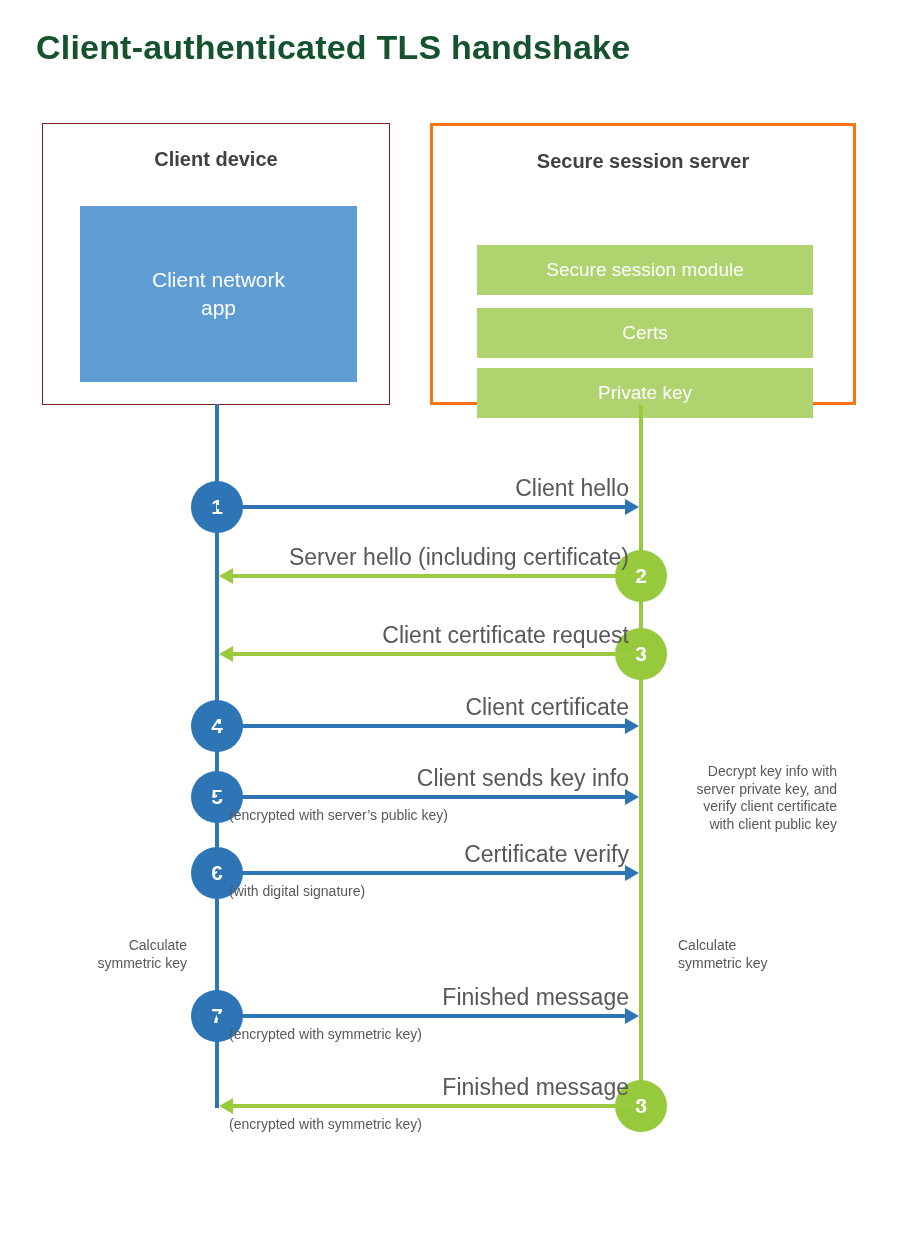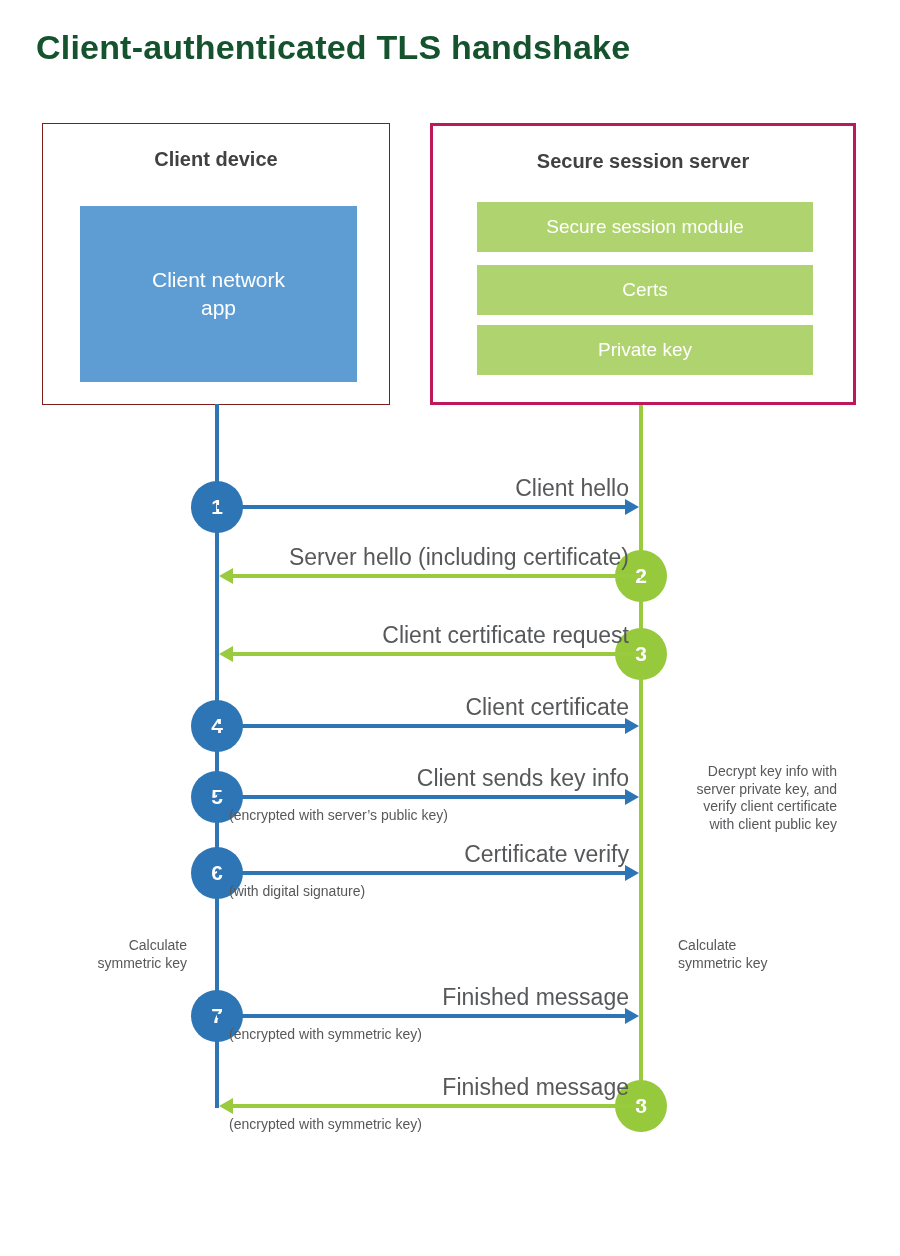--- a/index.html
+++ b/index.html
@@ -6,30 +6,30 @@
   #page{position:relative;width:900px;height:1256px;background:#fff;overflow:hidden;
         font-family:"Liberation Sans",sans-serif;}
 
   
   .page-title{position:absolute;left:36px;top:28px;font-size:34px;font-weight:700;
         color:#14532d;letter-spacing:.2px;}
 
   
   .actor-box{position:absolute;top:123px;height:282px;background:#fff;box-sizing:border-box;}
   .client-box{left:42px;width:348px;border:1px solid #7f1d1d;}
-  .server-box{left:430px;width:426px;border:3px solid #be185d;}
+  .server-box{left:430px;width:426px;border:3px solid #f97316;}
   .actor-title{margin-top:24px;text-align:center;font-size:20px;font-weight:bold;color:#414042;}
 
   .client-app{position:absolute;left:37px;top:76px;width:277px;height:176px;background:#5e9dd4;
         display:flex;align-items:center;justify-content:center;text-align:center;
         color:#fff;font-size:21px;line-height:1.35;white-space:pre-line;margin-top:6px;}
 
   .server-bar{position:absolute;left:44px;width:336px;height:50px;background:#afd46f;
         display:flex;align-items:center;justify-content:center;
-        color:#fff;font-size:19px;}
+        color:#fff;font-size:19px;margin-top:43px;}
   .bar-1{top:76px;} .bar-2{top:139px;} .bar-3{top:199px;}
 
   
   .lifeline{position:absolute;width:4px;}
   .lifeline-client{left:215px;top:404px;height:704px;background:#2e75b6;}
   .lifeline-server{left:639px;top:405px;height:727px;background:#9aca3e;}
 
   
   .msg-row{position:absolute;left:0;width:900px;height:0;}
   .step-circle{position:absolute;top:-26px;width:52px;height:52px;border-radius:50%;

